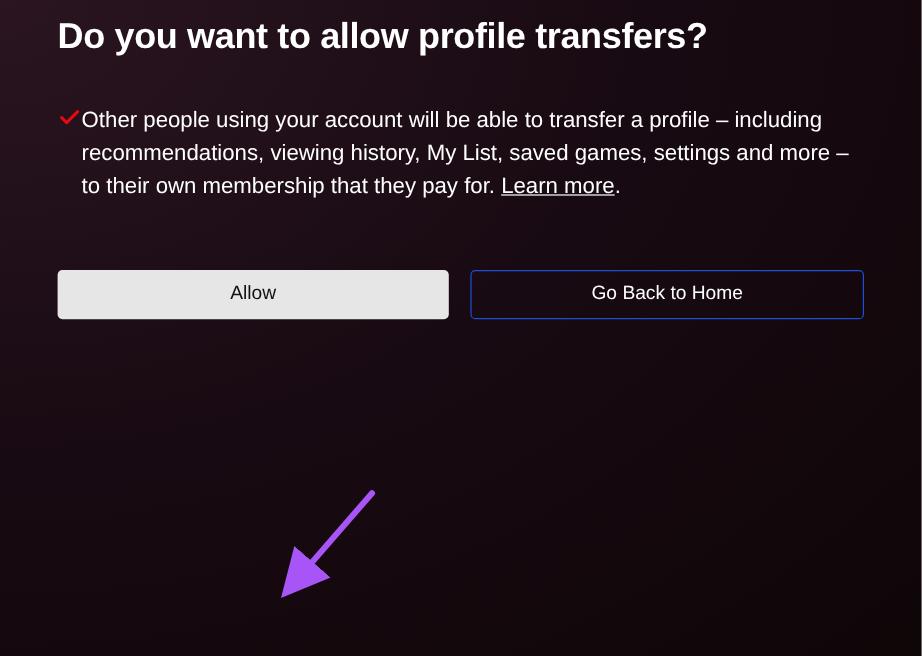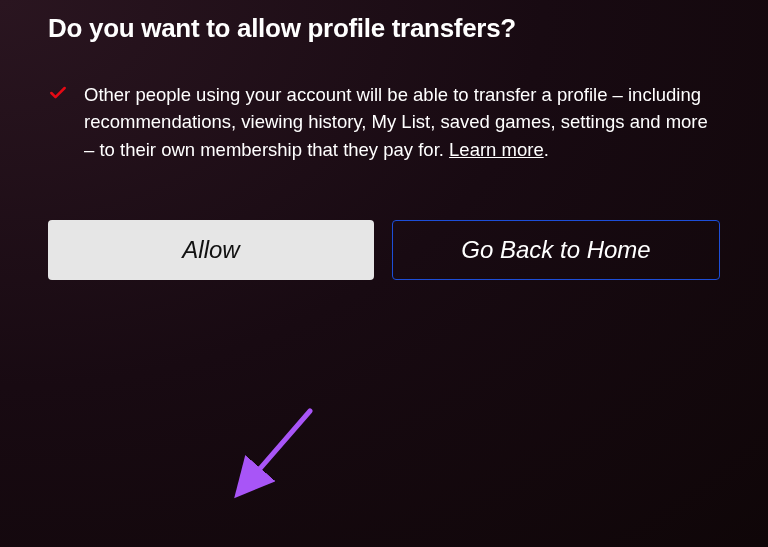--- a/index.html
+++ b/index.html
@@ -11,37 +11,36 @@
       width: 768px;
       height: 547px;
       background: radial-gradient(ellipse at top left, #2a1520 0%, #180a12 50%, #0f0608 100%);
       font-family: -apple-system, BlinkMacSystemFont, 'Segoe UI', Helvetica, Arial, sans-serif;
       color: #ffffff;
       padding: 0 48px;
       overflow: hidden;
       position: relative;
     }
     .page-title {
-      font-size: 26px;
+      font-size: 30px;
       font-weight: 700;
       line-height: 1.25;
       letter-spacing: -0.3px;
       margin-top: 12px;
       margin-bottom: 36px;
     }
     .points {
       display: flex;
       flex-direction: column;
       gap: 28px;
       margin-bottom: 56px;
     }
     .point {
       display: flex;
       align-items: flex-start;
-      gap: 16px;
     }
     .check-icon {
       flex-shrink: 0;
       width: 20px;
       height: 20px;
       margin-top: 2px;
     }
     .point-text {
       font-size: 18.5px;
       line-height: 1.5;
@@ -51,29 +50,28 @@
     .learn-more-link {
       text-decoration: underline;
       cursor: pointer;
     }
     .button-row {
       display: flex;
       gap: 18px;
     }
     .btn {
       flex: 1;
-      height: 60px;
+      height: 41px;
       display: flex;
       align-items: center;
       justify-content: center;
-      font-size: 24px;
+      font-size: 16px;
       font-weight: 500;
       cursor: pointer;
       border-radius: 4px;
-      font-style: italic;
     }
     .btn-primary {
       background: #e6e6e6;
       color: #111;
       border: none;
     }
     .btn-secondary {
       background: transparent;
       color: #ffffff;
       border: 1px solid #1d4ed8;

